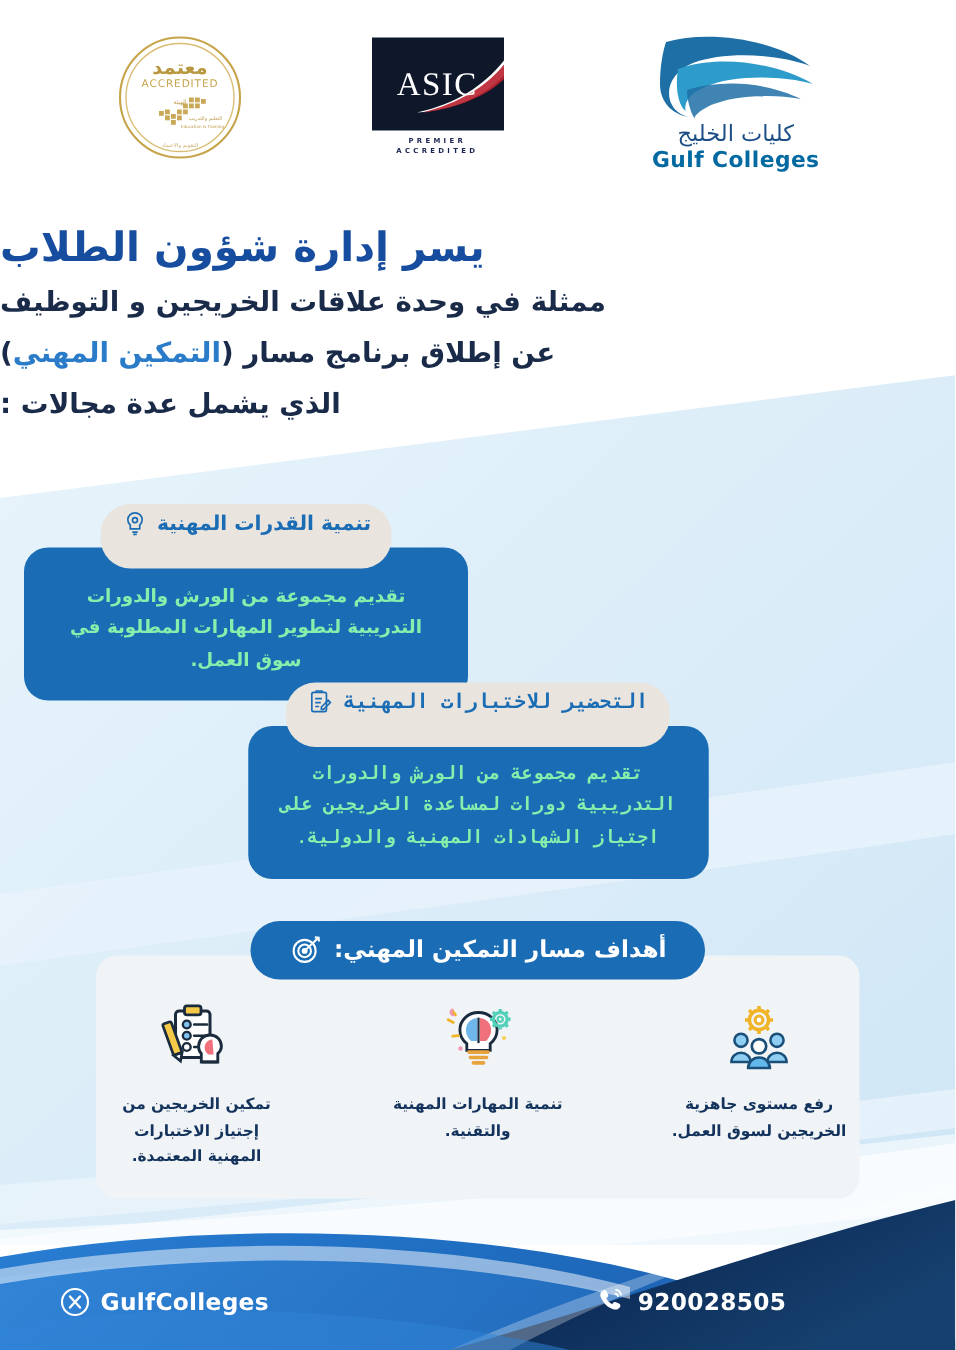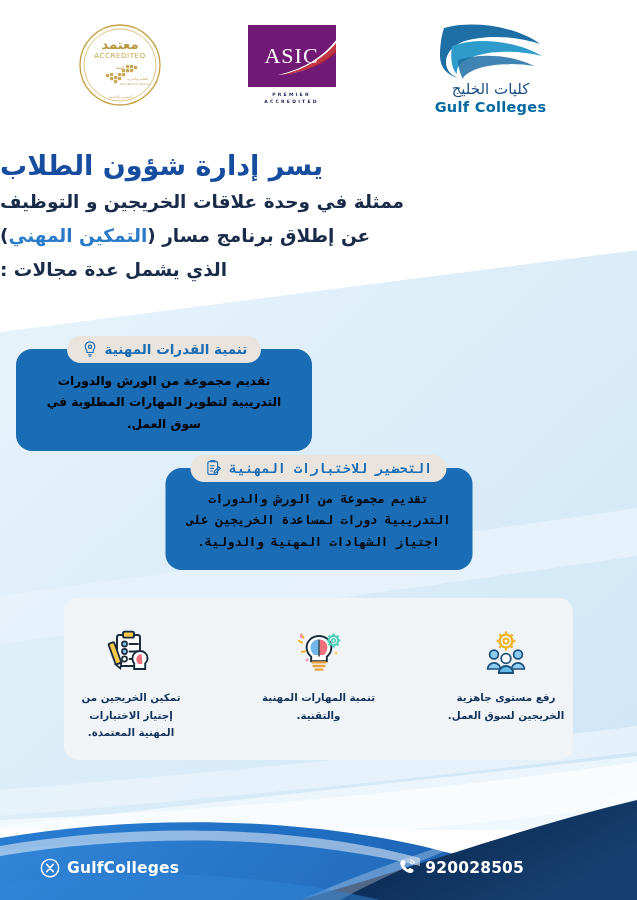--- a/index.html
+++ b/index.html
@@ -58,21 +58,21 @@
     font-size: 14.5px;
     color: #0369a1;
     direction: ltr;
     font-weight: 600;
     letter-spacing: .3px;
     margin-top: 1px;
   }
 
   .asic-logo { width: 88px; }
   .asic-box {
-    background: #701a75;
+    background: #0f172a;
     width: 88px; height: 62px;
     position: relative;
     overflow: hidden;
     display: flex; align-items: center; justify-content: center;
   }
   .asic-word {
     color: #ffffff;
     font-size: 22px;
     letter-spacing: 1px;
     direction: ltr;
@@ -126,35 +126,35 @@
     direction: rtl;
   }
   .card-pill {
     position: relative;
     z-index: 2;
     display: inline-flex;
     align-items: center;
     gap: 6px;
     background: #e9e4dd;
     border-radius: 20px;
-    padding: 4px 14px 5px 14px;
+    padding: 4px 14px 21px 14px;
     margin: 0 auto;
   }
   .pill-wrap { text-align: center; }
   .card-pill-text {
     font-size: 13.5px;
     font-weight: 700;
     color: #1a6cb5;
     white-space: nowrap;
   }
   .card-pill-icon { display: flex; align-items: center; color: #1a6cb5; }
   .card-body {
     background: #1a6cb5;
     border-radius: 16px;
-    color: #000000;
+    color: #86efac;
     font-size: 12.2px;
     font-weight: 700;
     line-height: 1.75;
     text-align: center;
     padding: 22px 16px 16px 16px;
     margin-top: -14px;
     position: relative;
     z-index: 1;
   }
 
@@ -401,20 +401,33 @@
             <path d="M7.5 9h6M7.5 12.5h5M7.5 16h3.5"></path>
             <path d="M15 18.5l2.5-2.5 3.5-3.5-2-2-3.5 3.5-2.5 2.5v2h2Z" fill="none"></path>
           </svg>
         </span>
       </div>
     </div>
     <div class="card-body">تقديم مجموعة من الورش والدورات التدريبية دورات لمساعدة الخريجين على اجتياز الشهادات المهنية والدولية.</div>
   </div>
 
   <div class="objectives">
+    <div class="obj-header-row">
+      <div class="obj-header">
+        <span>أهداف مسار التمكين المهني:</span>
+        <span class="obj-header-icon">
+          <svg width="22" height="22" viewBox="0 0 24 24" fill="none" stroke="#ffffff" stroke-width="1.5">
+            <circle cx="11" cy="13" r="8"></circle>
+              <circle cx="11" cy="13" r="4.6"></circle>
+              <circle cx="11" cy="13" r="1.4" fill="#ffffff"></circle>
+            <path d="M11 13L21 3.5M18.4 3.2l2.8.2.2 2.8"></path>
+          </svg>
+        </span>
+      </div>
+    </div>
 
     <div class="obj-panel">
 
       <div class="obj-item">
         <span class="obj-icon">
           <svg width="54" height="50" viewBox="0 0 54 50" xmlns="http://www.w3.org/2000/svg">
             <g stroke="#f0b429" stroke-width="2.4" fill="none">
               <circle cx="27" cy="12" r="6.4"></circle>
               <path d="M27 2.6v2.4M27 19v2.4M17.6 12h2.4M34 12h2.4M20.4 5.4l1.7 1.7M31.9 16.9l1.7 1.7M33.6 5.4l-1.7 1.7M22.1 16.9l-1.7 1.7"></path>
             </g>

